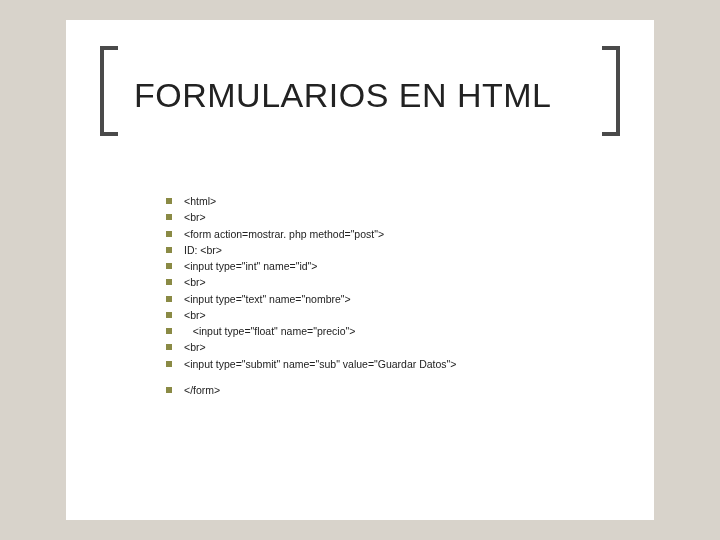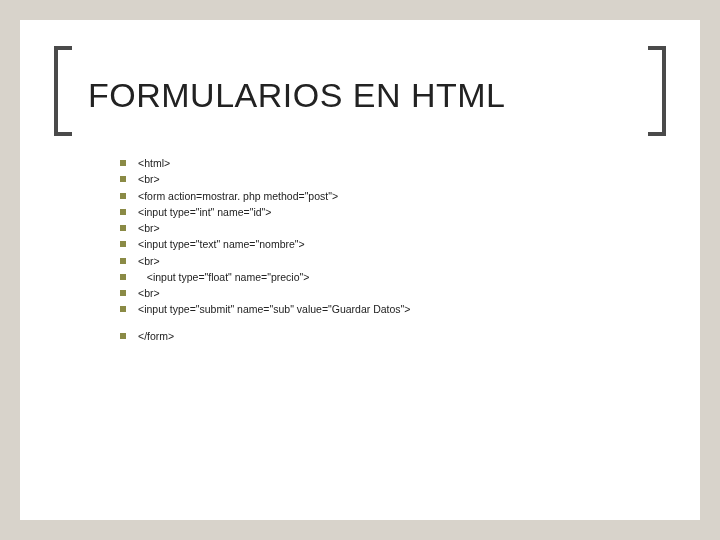--- a/index.html
+++ b/index.html
@@ -6,21 +6,21 @@
   body {
     width: 720px;
     height: 540px;
     background: #d8d3cb;
     display: flex;
     align-items: center;
     justify-content: center;
     font-family: Arial, Helvetica, sans-serif;
   }
   .slide {
-    width: 680px;
+    width: 588px;
     height: 500px;
     background: #ffffff;
     position: relative;
     padding: 34px 44px 20px 52px;
   }
   .bracket-left {
     position: absolute;
     top: 26px;
     left: 34px;
     width: 18px;
@@ -71,21 +71,21 @@
   }
   .title {
     font-size: 34px;
     font-weight: 400;
     color: #222;
     margin-left: 16px;
     margin-top: 22px;
     letter-spacing: 0.5px;
   }
   .content {
-    margin-top: 40px;
+    margin-top: 78px;
     margin-left: 48px;
   }
   ul { list-style: none; }
   li {
     position: relative;
     font-size: 10.5px;
     color: #222;
     line-height: 1.55;
     padding-left: 18px;
   }
@@ -109,20 +109,21 @@
   <div class="bracket-right-bar"></div>
   <div class="bracket-right"></div>
 
   <h1 class="title">FORMULARIOS EN HTML</h1>
 
   <div class="content">
     <ul>
       <li>&lt;html&gt;</li>
       <li>&lt;br&gt;</li>
       <li>&lt;form action=mostrar. php method="post"&gt;</li>
+      <li>ID: &lt;br&gt;</li>
       <li>&lt;input type="int" name="id"&gt;</li>
       <li>&lt;br&gt;</li>
       <li>&lt;input type="text" name="nombre"&gt;</li>
       <li>&lt;br&gt;</li>
       <li>&nbsp;&nbsp;&nbsp;&lt;input type="float" name="precio"&gt;</li>
       <li>&lt;br&gt;</li>
       <li>&lt;input type="submit" name="sub" value="Guardar Datos"&gt;</li>
       <li class="gap">&lt;/form&gt;</li>
     </ul>
   </div>

